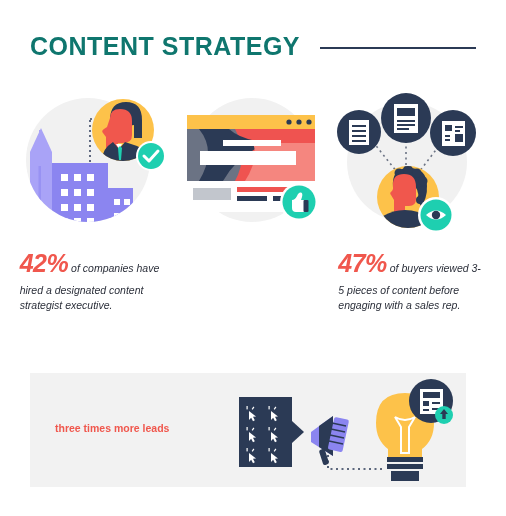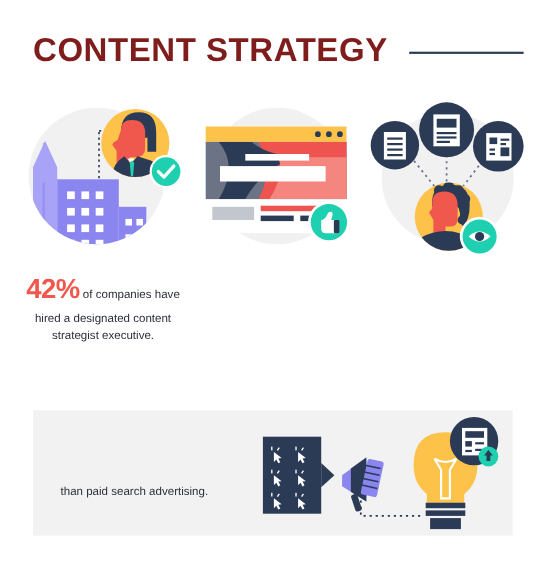--- a/index.html
+++ b/index.html
@@ -24,24 +24,24 @@
   .header {
     position: absolute;
     left: 30px;
     top: 22px;
     right: 30px;
     height: 48px;
     display: flex;
     align-items: center;
   }
   .title {
-    font-size: 30px;
+    font-size: 25px;
     font-weight: 700;
     letter-spacing: 0.5px;
-    color: #7f1d1d;
+    color: #0f766e;
     white-space: nowrap;
     line-height: 1;
   }
   .title-rule {
     flex: 1;
     height: 2px;
     background: #2b3a55;
     margin-left: 20px;
     margin-top: 3px;
   }
@@ -60,25 +60,25 @@
     flex-direction: column;
     align-items: center;
   }
   .illus {
     width: 155px;
     height: 155px;
     position: relative;
   }
   .stat-text {
     width: 148px;
-    text-align: center;
     font-size: 10.5px;
     line-height: 1.5;
     color: #2b2f3a;
     margin-top: 10px;
+    font-style: italic;
   }
   .pct {
     font-size: 25px;
     font-weight: 700;
     color: #f0574d;
     letter-spacing: -0.5px;
     vertical-align: baseline;
   }
   .stat-lead {
     font-size: 10.5px;
@@ -282,29 +282,32 @@
               <path d="M58 104 q0 -10 11 -10 q12 0 12 13 l0 12 q0 7 -7 7 l-4 0 l0 8 l-11 0 l0 -14 l-3 -5 q-2 -2 1 -4 l1 -2 z" fill="#f0574d"></path>
               <path d="M48 136 q10 -6 22 -6 q14 0 20 7 l0 14 l-44 0 z" fill="#2b3a55"></path>
             </g>
             <circle cx="101" cy="135" r="18" fill="#ffffff"></circle>
             <circle cx="101" cy="135" r="15.5" fill="#1ecfb0"></circle>
             <path d="M91 135 q10 -9 20 0 q-10 9 -20 0 z" fill="#ffffff"></path>
             <circle cx="101" cy="135" r="4.2" fill="#2b3a55"></circle>
           </g>
         </svg>
       </div>
+      <div class="stat-text">
+        <span class="pct">47%</span><span class="stat-lead"> of buyers</span>
+        <span>viewed 3-5 pieces of content before engaging with a sales rep.</span>
+      </div>
     </div>
 
   </div>
 
   <div class="banner">
     <div class="banner-text">
       <br>
-      <br>
-      <span>than paid search advertising.</span>
+      <span class="banner-em">three times more leads</span><br>
     </div>
     <div class="banner-art">
       <svg viewBox="0 0 228 108" width="228" height="108">
         <g>
           <rect x="4" y="20" width="53" height="70" fill="#2b3a55"></rect>
           <path d="M57 44 l12 11 l-12 11 z" fill="#2b3a55"></path>
           <g fill="#ffffff">
             <g>
               <path d="M14 34 l0 9 l2.2 -2.2 l1.8 3.4 l1.8 -1 l-1.8 -3.4 l3 -0.4 z"></path>
               <rect x="11.5" y="29" width="1.2" height="3.4"></rect>

